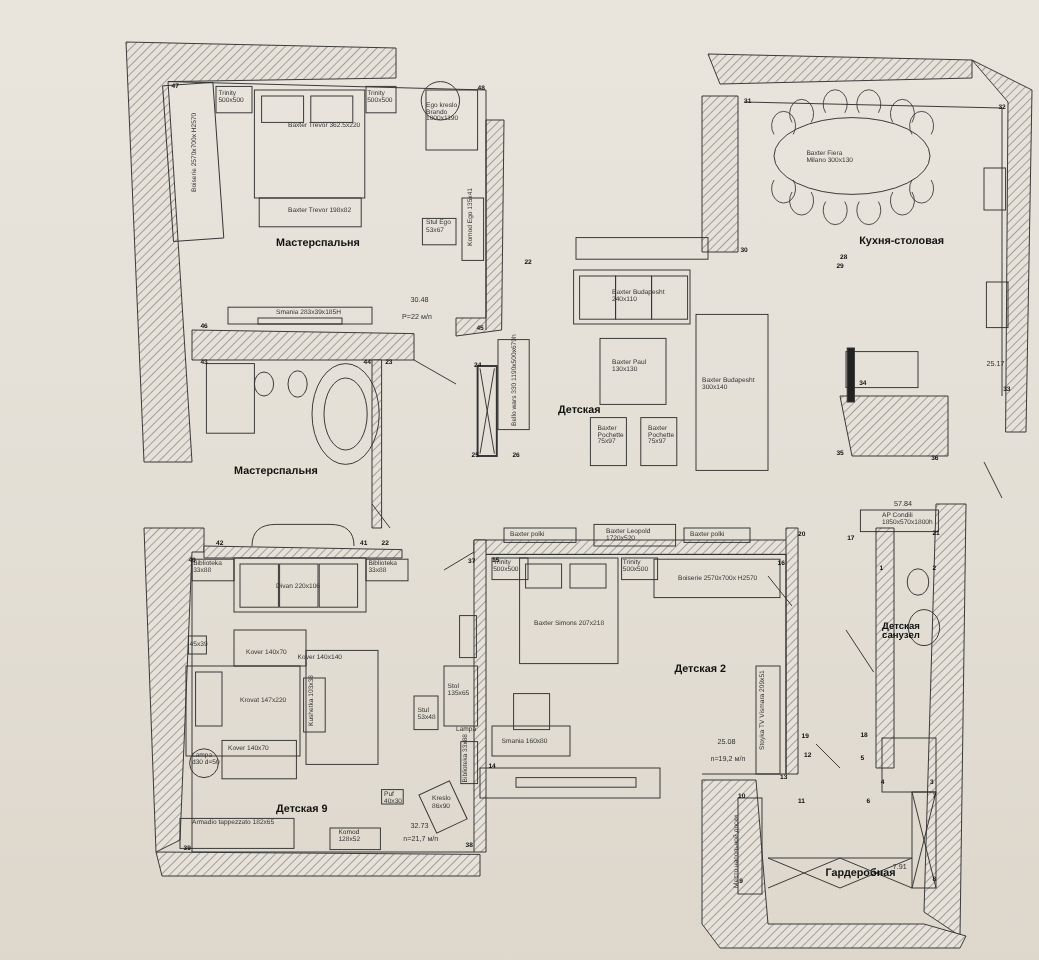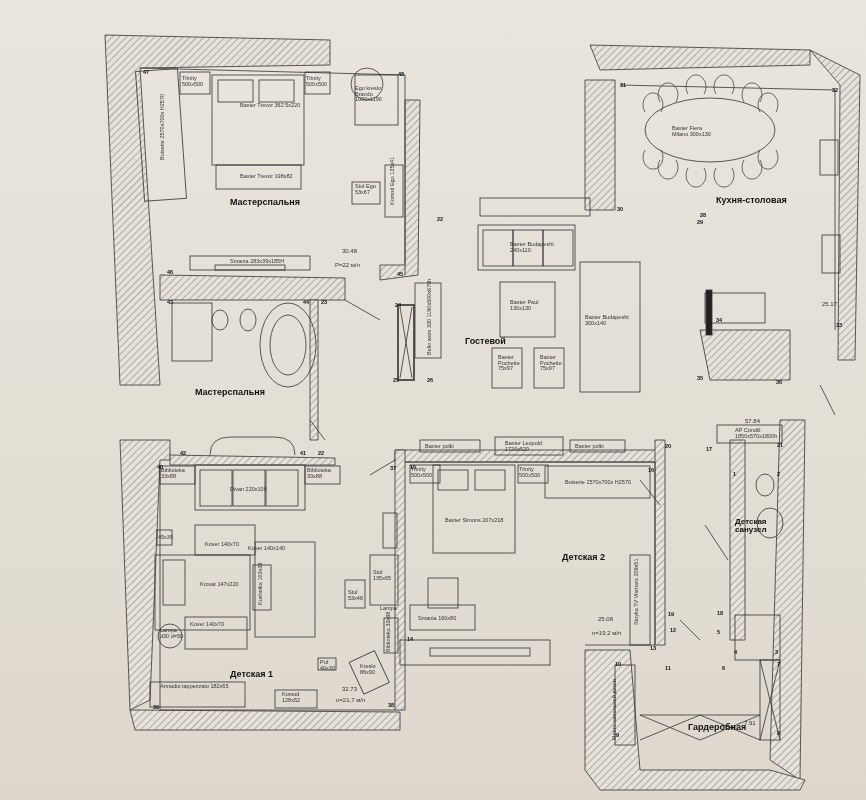--- a/index.html
+++ b/index.html
@@ -171,24 +171,24 @@
   </g>
 </svg>
 
 <div class="lbl room" style="left:230px;top:198px;">Мастерспальня</div>
 <div class="lbl area" style="left:342px;top:248px;">30.48</div>
 <div class="lbl area" style="left:335px;top:262px;">P=22 м/п</div>
 
 <div class="lbl room" style="left:716px;top:196px;">Кухня-столовая</div>
 <div class="lbl area" style="left:822px;top:301px;">25.17</div>
 
-<div class="lbl room" style="left:465px;top:337px;">Гостевой</div>
+<div class="lbl room" style="left:465px;top:337px;">Детская</div>
 <div class="lbl room" style="left:195px;top:388px;">Мастерспальня</div>
 
-<div class="lbl room" style="left:230px;top:670px;">Детская 1</div>
+<div class="lbl room" style="left:230px;top:670px;">Детская 9</div>
 <div class="lbl area" style="left:342px;top:686px;">32.73</div>
 <div class="lbl area" style="left:336px;top:697px;">n=21,7 м/п</div>
 
 <div class="lbl room" style="left:562px;top:553px;">Детская 2</div>
 <div class="lbl area" style="left:598px;top:616px;">25.08</div>
 <div class="lbl area" style="left:592px;top:630px;">n=19,2 м/п</div>
 
 <div class="lbl room" style="left:735px;top:518px;width:50px;white-space:normal;font-size:8px;">Детская санузел</div>
 <div class="lbl area" style="left:745px;top:418px;">57.84</div>
 

